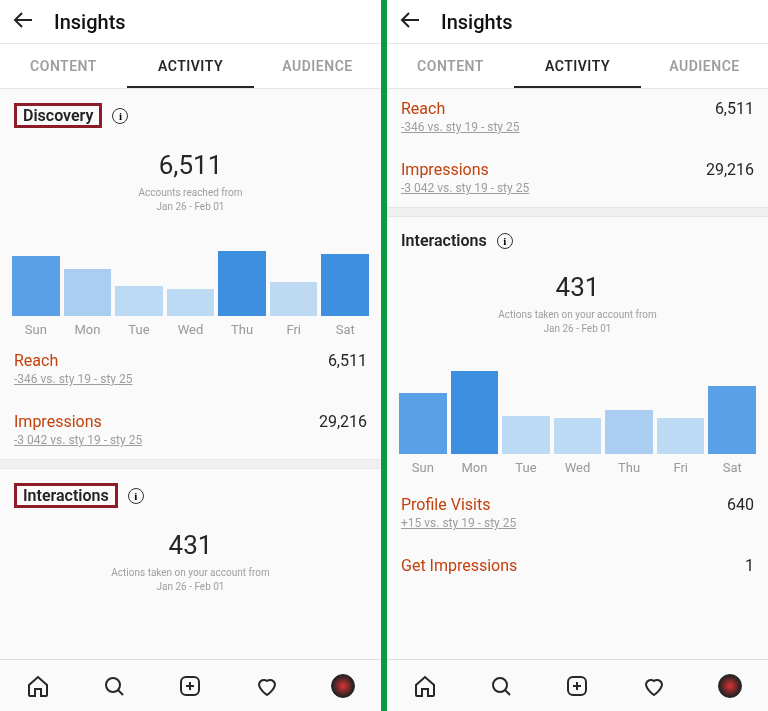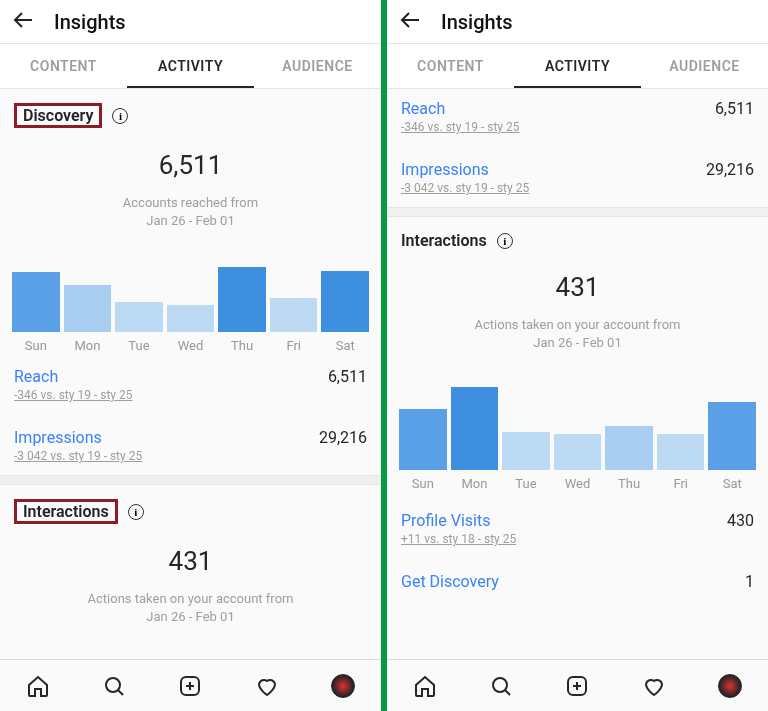--- a/index.html
+++ b/index.html
@@ -17,34 +17,34 @@
   .tab.active { color: #262626; border-bottom-color: #262626; text-align: center; }
 
   .body { flex: 1 1 auto; overflow: hidden; background: #fafafa; }
 
   .section-head { display: flex; align-items: center; padding: 14px 14px 8px; }
   .section-head .label { font-size: 16px; font-weight: 600; color: #222; }
   .info-icon { width: 16px; height: 16px; border: 1.5px solid #333; border-radius: 50%; display: inline-flex; align-items: center; justify-content: center; font-family: Georgia, serif; font-weight: bold; font-size: 11px; margin-left: 10px; }
   .highlight-box { display: inline-block; border: 3px solid #8c1d28; padding: 0 6px; }
 
   .big-number { text-align: center; font-size: 26px; color: #262626; margin-top: 14px; font-weight: 400; }
-  .sub-desc { text-align: center; font-size: 13px; color: #9e9e9e; margin-top: 14px; line-height: 1.35; }
+  .sub-desc { text-align: center; font-size: 10px; color: #9e9e9e; margin-top: 6px; line-height: 1.35; }
 
   .chart { display: flex; align-items: flex-end; gap: 4px; padding: 0 12px; margin-top: 24px; }
   .chart-col { flex: 1; display: flex; flex-direction: column; align-items: center; }
   .bar { width: 100%; }
   .chart.big .bar { max-width: 52px; }
   .day { font-size: 13px; color: #999; margin-top: 6px; }
   .chart.big { height: 100px; }
   .chart.big .bar-area { height: 70px; display:flex; align-items:flex-end; width:100%; justify-content:center; }
   .chart.small { height: 120px; margin-top: 20px; }
   .chart.small .bar-area { height: 85px; display:flex; align-items:flex-end; width:100%; justify-content:center; }
 
   .metric-row { display: flex; justify-content: space-between; align-items: baseline; padding: 14px 14px 0; }
-  .metric-row .m-label { font-size: 16px; color: #3b82f6; }
+  .metric-row .m-label { font-size: 16px; color: #c2410c; }
   .metric-row .m-value { font-size: 16px; color: #262626; }
   .metric-sub { font-size: 12px; color: #9e9e9e; padding: 2px 14px 12px; text-decoration: underline; }
 
   .tabbar { position: absolute; bottom: 0; left: 0; right: 0; height: 52px; background: #fafafa; border-top: 1px solid #dcdcdc; display: flex; align-items: center; justify-content: space-around; }
   .tabbar-item { width: 26px; height: 26px; display:flex; align-items:center; justify-content:center; }
   .tabbar svg { width: 24px; height: 24px; stroke: #262626; stroke-width: 2; fill: none; }
   .avatar { width: 24px; height: 24px; border-radius: 50%; border: 1.5px solid #262626; background: radial-gradient(circle at 50% 50%, #d33, #222 70%); }
 
   .section-divider { height: 10px; background: #f0f0f0; border-top:1px solid #e6e6e6; border-bottom:1px solid #e6e6e6; }
 </style>
@@ -267,26 +267,26 @@
           <div class="chart-col">
             <div class="bar-area">
               <div class="bar" style="height: 68px; background: rgb(90, 160, 230);"></div>
             </div>
             <div class="day">Sat</div>
           </div>
         </div>
 
       <div class="metric-row" style="padding-top:20px;justify-content:space-between;">
         <span class="m-label">Profile Visits</span>
-        <span class="m-value">430</span>
-      </div>
-      <div class="metric-sub">+11 vs. sty 18 - sty 25</div>
+        <span class="m-value">640</span>
+      </div>
+      <div class="metric-sub">+15 vs. sty 19 - sty 25</div>
 
       <div class="metric-row">
-        <span class="m-label">Get Discovery</span>
+        <span class="m-label">Get Impressions</span>
         <span class="m-value">1</span>
       </div>
     </div>
 
     <div class="tabbar">
       <span class="tabbar-item">
           <svg viewBox="0 0 24 24">
             <path d="M3 11l9-8 9 8v10a1 1 0 0 1-1 1h-5v-7h-6v7H4a1 1 0 0 1-1-1z"></path>
           </svg>
         </span>

